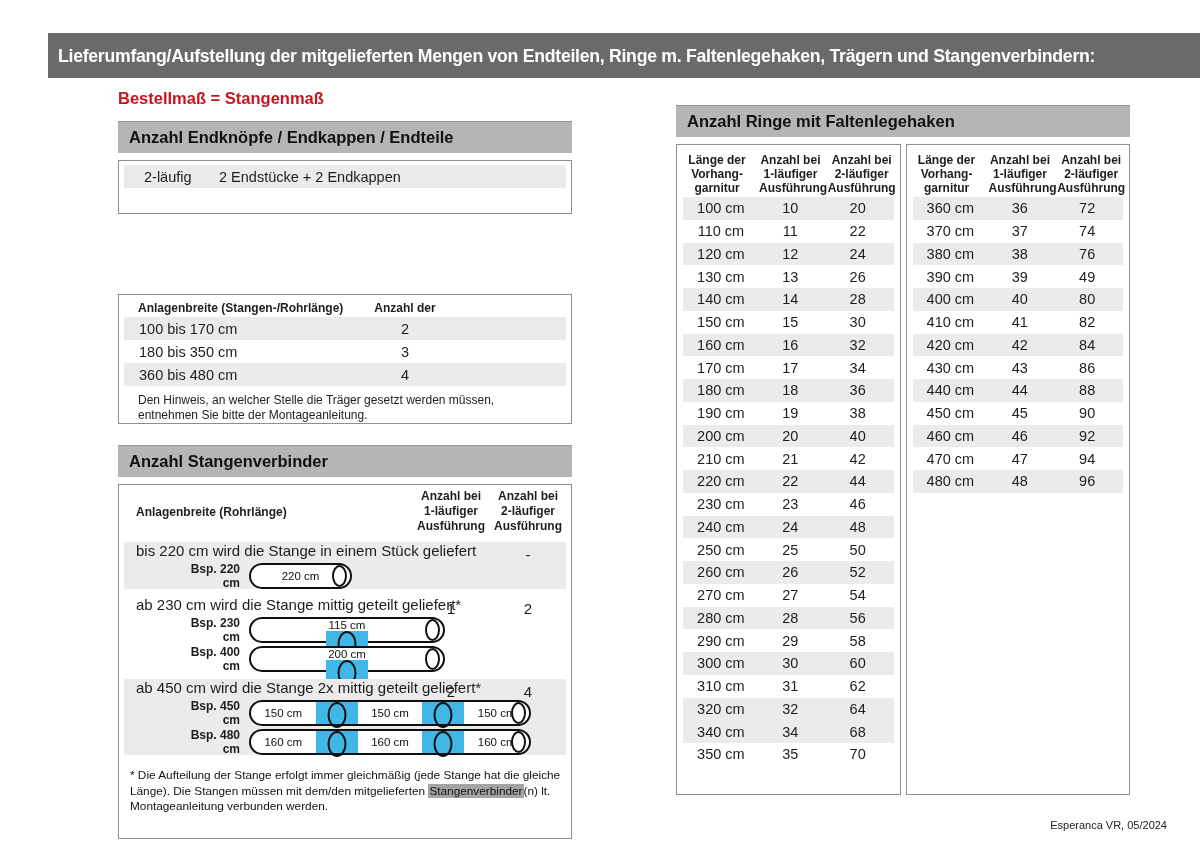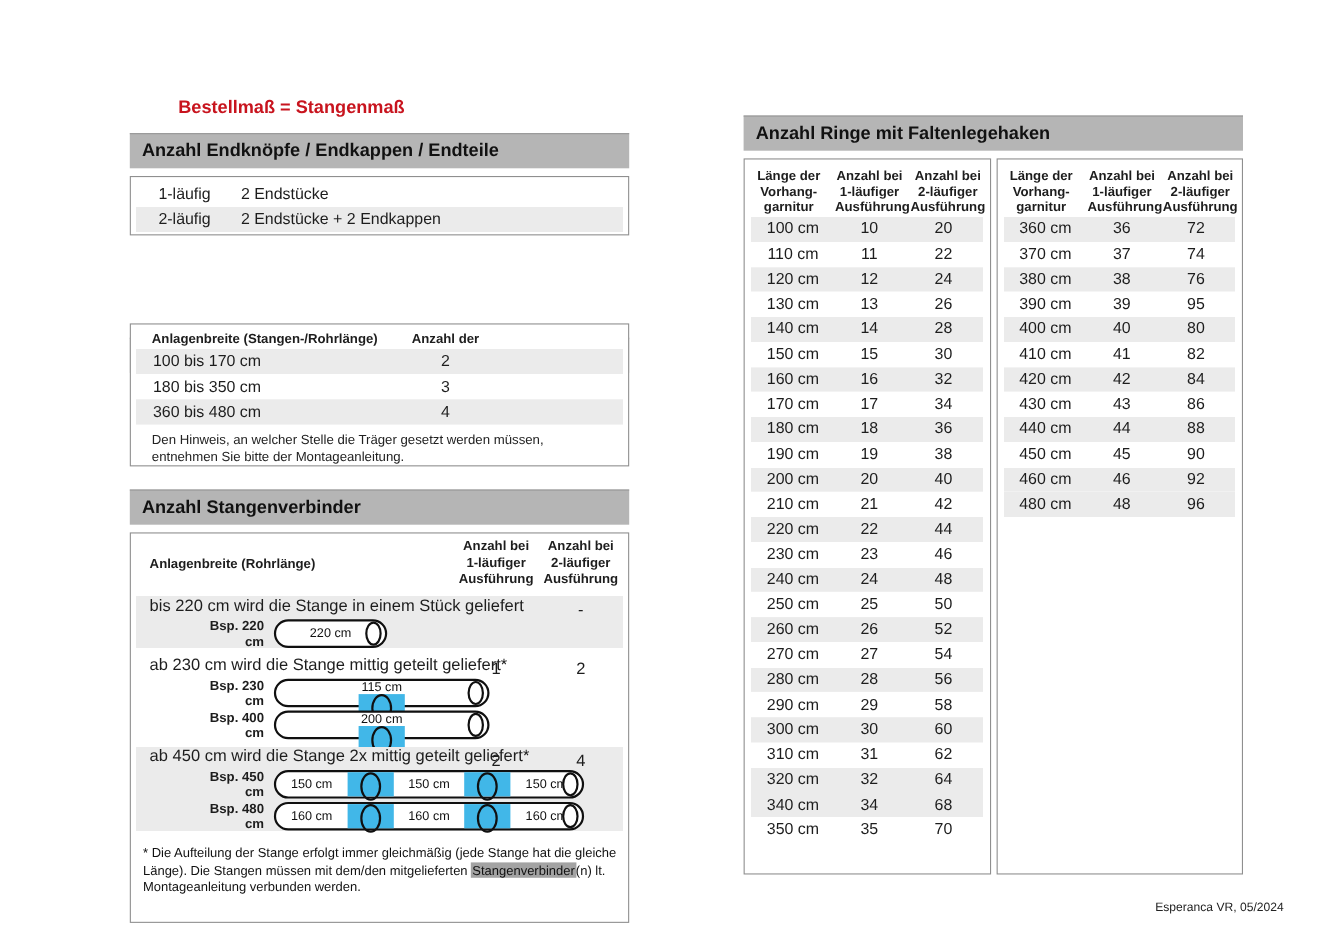--- a/index.html
+++ b/index.html
@@ -5,21 +5,21 @@
   * { box-sizing: border-box; margin: 0; padding: 0; }
   body { background: #fff; font-family: "Liberation Sans", sans-serif; color: #1d1d1d; }
   .page { position: relative; width: 1200px; height: 849px; background: #fff; overflow: hidden; }
 
   
   .top-bar { position: absolute; left: 48px; top: 33px; width: 1152px; height: 45px;
     background: #6a6a6a; display: flex; align-items: center; padding-left: 10px; }
   .top-bar span { color: #fff; font-weight: bold; font-size: 19px; white-space: nowrap;
     letter-spacing: -0.3px; transform: scaleX(0.93); transform-origin: left center; }
 
-  .subtitle { position: absolute; left: 118px; top: 89px; color: #c8141e; font-weight: bold; font-size: 16.5px; margin-left: 44px; }
+  .subtitle { position: absolute; left: 118px; top: 89px; color: #c8141e; font-weight: bold; font-size: 16.5px; }
 
   
   .section-bar { position: absolute; width: 454px; height: 32px; background: #b5b5b5;
     border-top: 1px solid #979797; display: flex; align-items: center; padding-left: 11px;
     font-size: 16.5px; color: #111; }
   .section-bar .bold { font-weight: bold; }
 
   
   .box { position: absolute; width: 454px; background: #fff; border: 1.5px solid #8f8f8f; }
 
@@ -77,31 +77,30 @@
   .rc3 { width: 34%; text-align: center; }
   .ring-header .rc1, .ring-header .rc2, .ring-header .rc3 { padding: 0 2px; }
 
   .footer { position: absolute; right: 33px; top: 819px; font-size: 11px; color: #222; }
 </style>
 </head>
 <body>
 
 <div class="page">
 
+  <div class="top-bar">
+    <span>Lieferumfang/Aufstellung der mitgelieferten Mengen von Endteilen, Ringe m. Faltenlegehaken, Trägern und Stangenverbindern:</span>
+  </div>
 
   <div class="subtitle">Bestellmaß = Stangenmaß</div>
 
   <div class="section-bar bold" style="left:118px; top:121px;">
     <span class="bold">Anzahl Endknöpfe / Endkappen / Endteile</span>
   </div>
   <div class="box" id="box-endteile">
-      <div class="simple-row">
-        <span class="c1">1-läufig</span>
-        <span class="c2">2 Endstücke</span>
-      </div>
       <div class="simple-row stripe">
         <span class="c1">2-läufig</span>
         <span class="c2">2 Endstücke + 2 Endkappen</span>
       </div>
     </div>
 
   <div class="section-bar" style="left:118px; top:270px;margin-top:37px;">
     <span class="bold">Anzahl Träger</span>
     <span> (inkl. passendem Montagematerial)</span>
   </div>
@@ -393,21 +392,21 @@
             <span class="rc3">74</span>
           </div>
           <div class="r-row stripe">
             <span class="rc1">380 cm</span>
             <span class="rc2">38</span>
             <span class="rc3">76</span>
           </div>
           <div class="r-row">
             <span class="rc1">390 cm</span>
             <span class="rc2">39</span>
-            <span class="rc3">95</span>
+            <span class="rc3">49</span>
           </div>
           <div class="r-row stripe">
             <span class="rc1">400 cm</span>
             <span class="rc2">40</span>
             <span class="rc3">80</span>
           </div>
           <div class="r-row">
             <span class="rc1">410 cm</span>
             <span class="rc2">41</span>
             <span class="rc3">82</span>
@@ -430,20 +429,25 @@
           <div class="r-row">
             <span class="rc1">450 cm</span>
             <span class="rc2">45</span>
             <span class="rc3">90</span>
           </div>
           <div class="r-row stripe">
             <span class="rc1">460 cm</span>
             <span class="rc2">46</span>
             <span class="rc3">92</span>
           </div>
+          <div class="r-row">
+            <span class="rc1">470 cm</span>
+            <span class="rc2">47</span>
+            <span class="rc3">94</span>
+          </div>
           <div class="r-row stripe">
             <span class="rc1">480 cm</span>
             <span class="rc2">48</span>
             <span class="rc3">96</span>
           </div>
         </div>
     </div>
   </div>
 
   <div class="footer">Esperanca VR, 05/2024</div>

